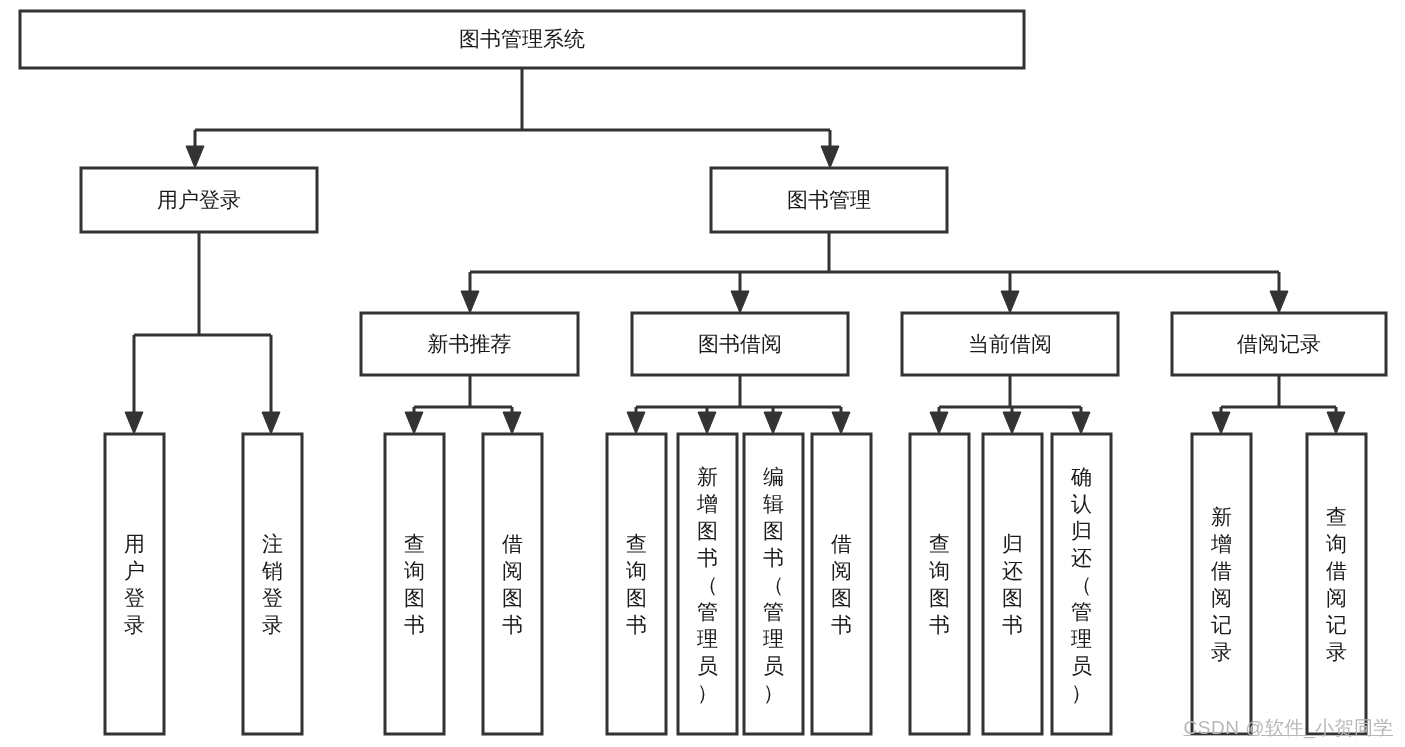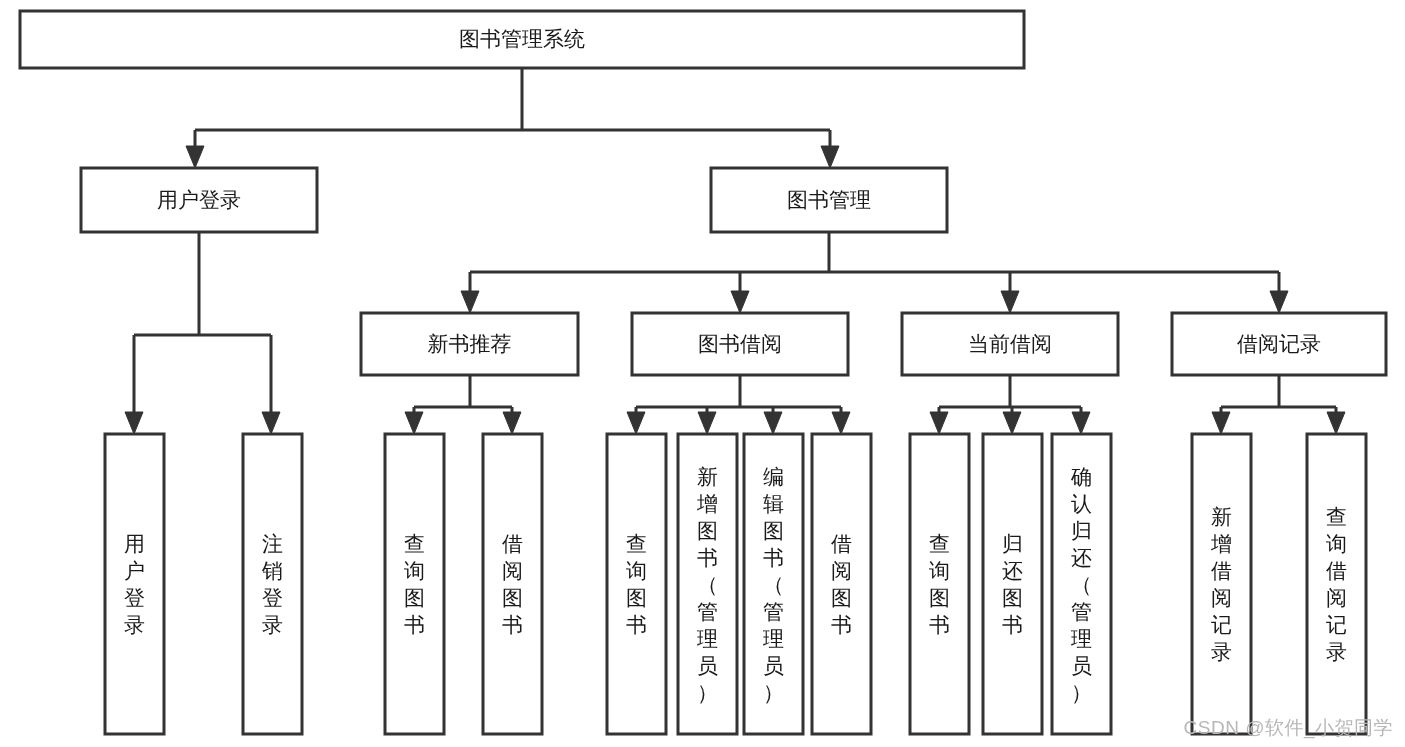--- a/index.html
+++ b/index.html
@@ -51,20 +51,21 @@
   .watermark {
     position: absolute;
     right: 12px;
     bottom: 6px;
     font-family: "Liberation Sans", "DejaVu Sans", sans-serif;
     font-size: 19px;
     color: #b7b7b7;
     letter-spacing: 0.5px;
     white-space: nowrap;
     pointer-events: none;
+    text-decoration: underline;
   }
 </style>
 </head>
 <body>
 
 <div id="diagram-root">
   <svg id="flowchart" viewBox="0 0 1405 747">
     <g id="edges-layer">
         <path d="M522,68 L522,130 M195,130 L830,130 M195,130 L195,160" class="edge-line" stroke-linecap="butt" stroke-linejoin="miter"></path>
         <path d="M830,130 L830,160" class="edge-line" stroke-linecap="butt" stroke-linejoin="miter"></path>

